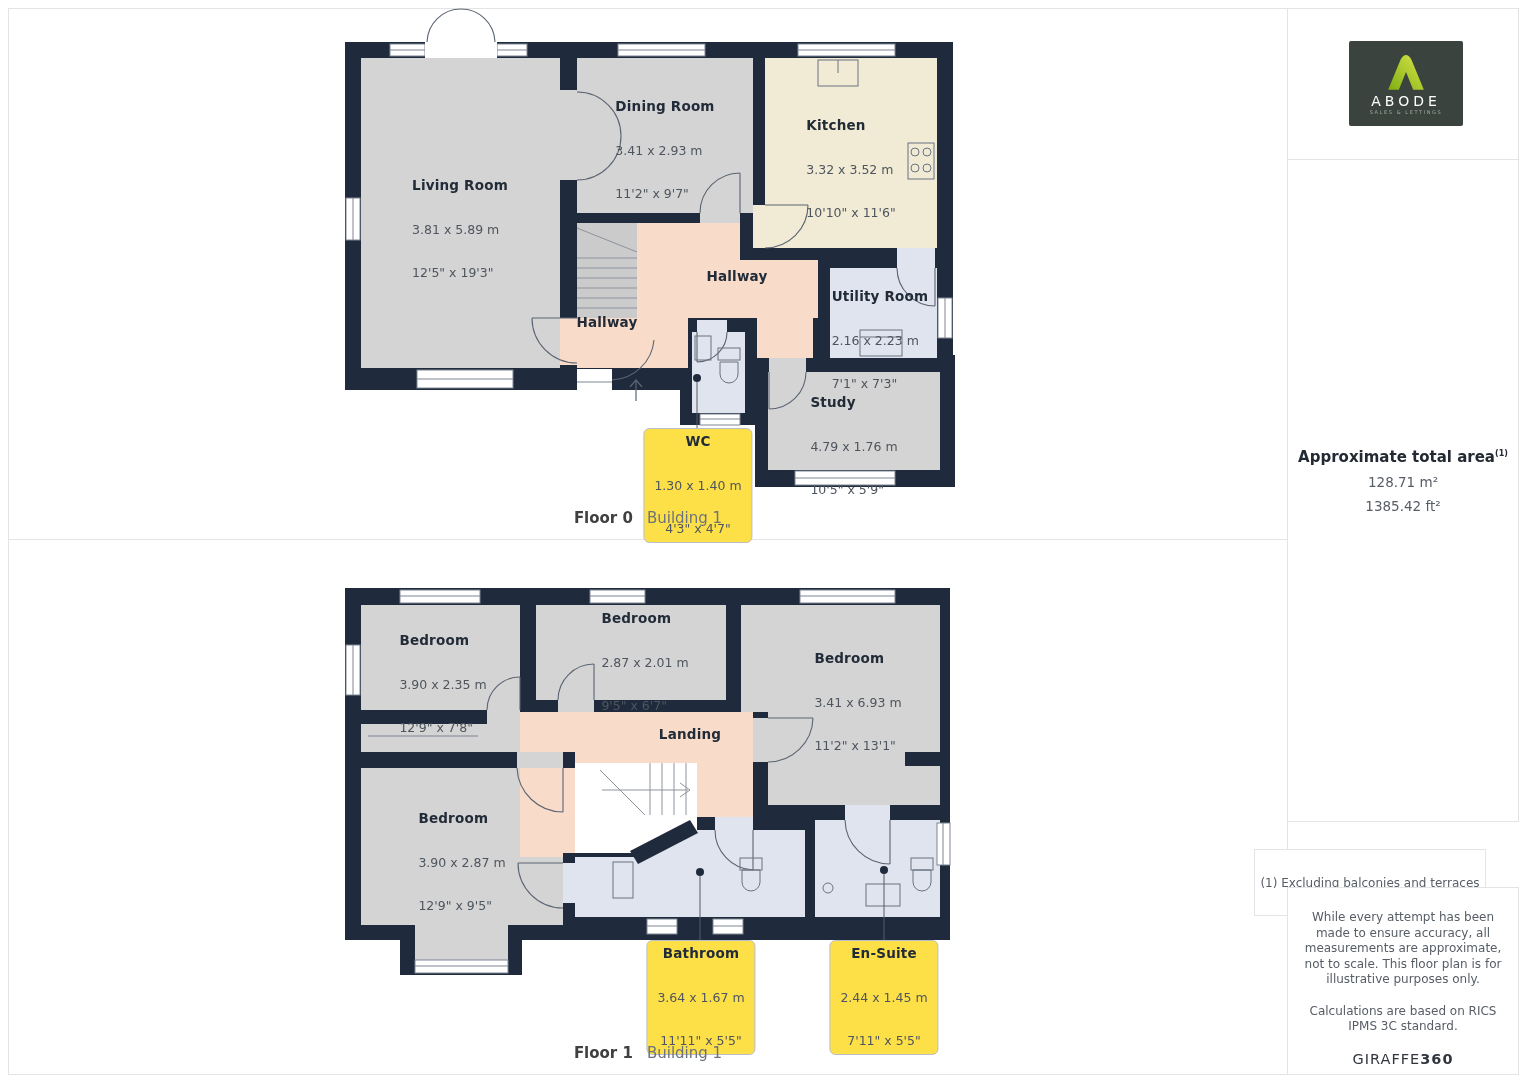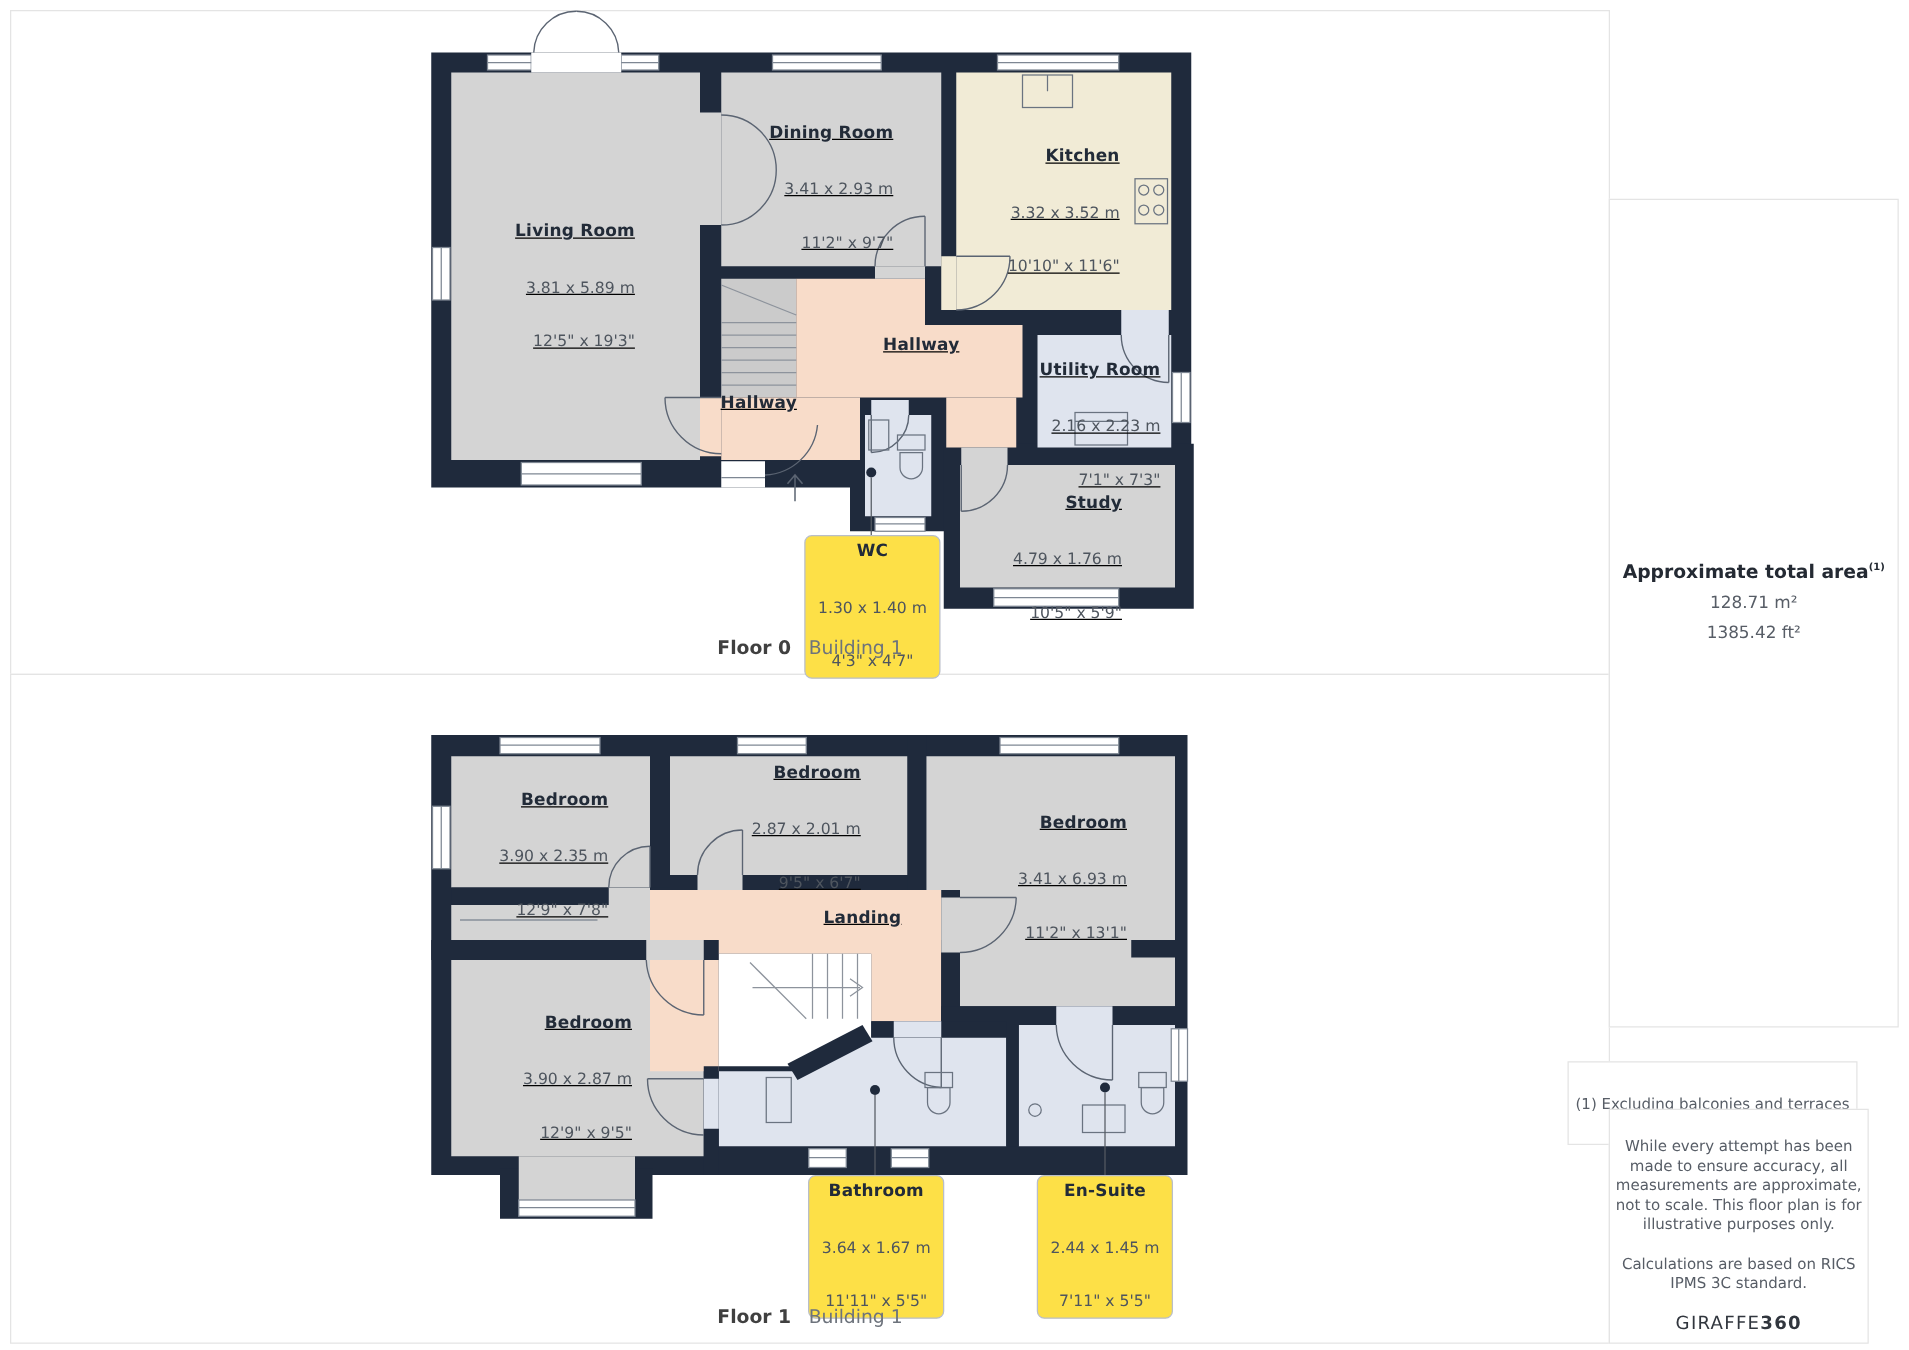--- a/index.html
+++ b/index.html
@@ -4,26 +4,26 @@
 <style>
   html,body{margin:0;padding:0;background:#fff;}
   body{width:1527px;height:1080px;overflow:hidden;font-family:"DejaVu Sans",sans-serif;position:relative;}
   #page{position:absolute;inset:0;}
   .panel{position:absolute;background:#fff;border:1px solid #e4e4e4;box-sizing:border-box;}
   #p-floor0{left:8px;top:8px;width:1280px;height:532px;}
   #p-floor1{left:8px;top:539px;width:1280px;height:536px;}
   #p-logo{left:1287px;top:8px;width:232px;height:152px;}
   #p-area{left:1287px;top:159px;width:232px;height:663px;}
   #p-footnote{left:1254px;top:821px;width:232px;height:67px;margin-top:28px;}
-  #p-disclaimer{left:1287px;top:887px;width:208px;height:188px;}
+  #p-disclaimer{left:1287px;top:887px;width:232px;height:188px;}
 
   #plan-svg{position:absolute;left:0;top:0;pointer-events:none;}
 
   .labels{position:absolute;inset:0;pointer-events:none;}
-  .room-label{position:absolute;transform:translateX(-50%);text-align:right;white-space:nowrap;text-decoration:underline;}
+  .room-label{position:absolute;transform:translateX(-50%);text-align:left;white-space:nowrap;}
   .room-name{font-size:13.5px;font-weight:700;color:#222b38;line-height:17px;letter-spacing:.2px;}
   .room-dim{font-size:12.5px;color:#4e555e;line-height:15px;margin-top:28px;}
   .callout{position:absolute;transform:translateX(-50%);text-align:center;white-space:nowrap;
            background:#fde047;border:1px solid #b9bec9;border-radius:6px;padding:4px 10px 6px 10px;}
   .caption{position:absolute;left:8px;width:1280px;display:flex;justify-content:center;gap:14px;
            font-size:15px;line-height:20px;}
   .caption .cap-floor{font-weight:700;color:#404040;}
   .caption .cap-building{color:#6d737c;}
 
   .logo-box{position:absolute;left:61px;top:32px;width:114px;height:85px;background:#3a433d;border-radius:2px;
@@ -43,20 +43,35 @@
   .giraffe{font-size:14.5px;color:#31363e;letter-spacing:1px;margin-top:14px;}
   .giraffe b{font-weight:700;}
 </style>
 </head>
 <body>
 
 <div id="page">
 
   <div class="panel" id="p-floor0"></div>
   <div class="panel" id="p-floor1"></div>
+  <div class="panel" id="p-logo">
+    <div class="logo-box">
+      <svg width="50" height="40" viewBox="0 0 56 44">
+        <defs>
+          <linearGradient id="lg" x1="0" y1="1" x2="1" y2="0">
+            <stop offset="0" stop-color="#7fae12"></stop>
+              <stop offset="1" stop-color="#d9e64a"></stop>
+          </linearGradient>
+        </defs>
+        <path d="M8 42 L22 8 Q28 -2 34 8 L48 42 L36 42 L28 22 L20 42 Z" fill="url(#lg)"></path>
+      </svg>
+      <div class="logo-brand">ABODE</div>
+      <div class="logo-tag">SALES &amp; LETTINGS</div>
+    </div>
+  </div>
   <div class="panel" id="p-area">
     <div class="area-block">
       <div class="area-title"><span>Approximate total area</span><sup>(1)</sup></div>
       <div class="area-val">128.71 m²</div>
       <div class="area-val">1385.42 ft²</div>
     </div>
   </div>
   <div class="panel" id="p-footnote">
     <div class="footnote-wrap">(1) Excluding balconies and terraces</div>
   </div>

